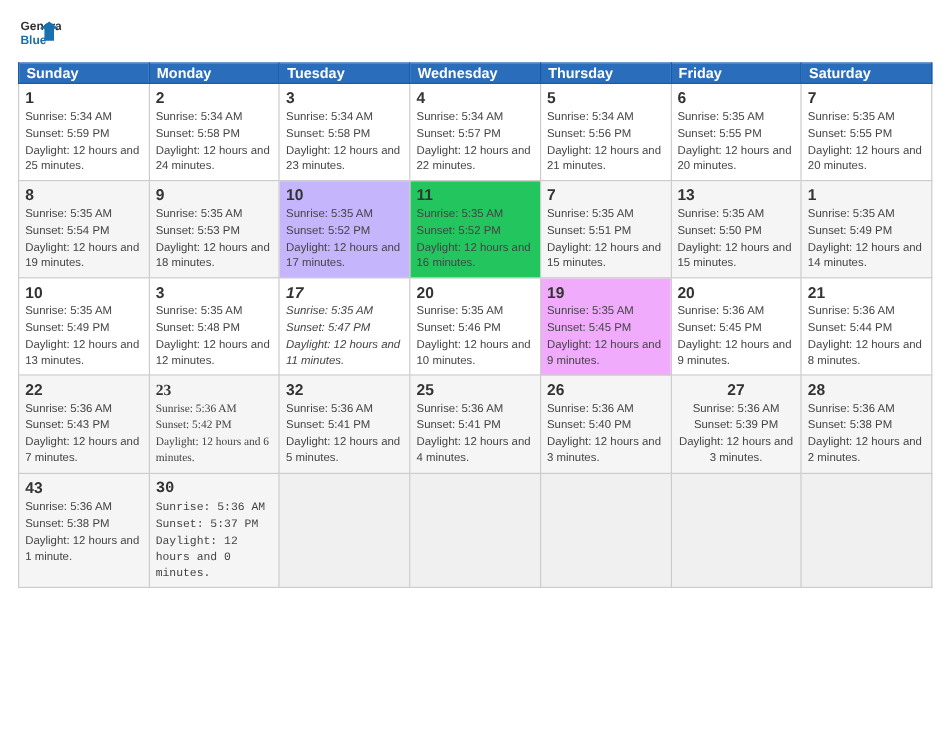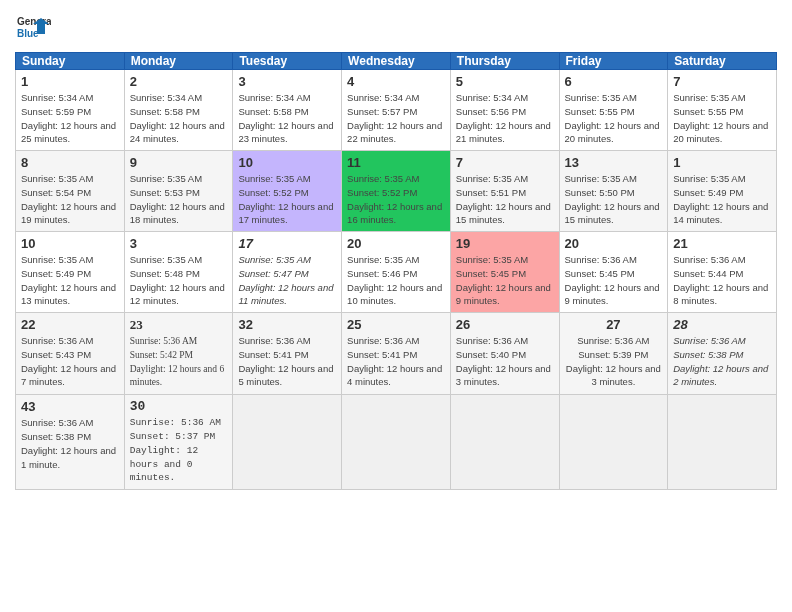--- a/index.html
+++ b/index.html
@@ -188,21 +188,21 @@
             <div class="day-info">Sunrise: 5:35 AM<br>Sunset: 5:48 PM<br>Daylight: 12 hours and 12 minutes.</div>
           </td>
           <td style="background: rgb(255, 255, 255); font-style: italic;">
             <span class="day-num">17</span>
             <div class="day-info">Sunrise: 5:35 AM<br>Sunset: 5:47 PM<br>Daylight: 12 hours and 11 minutes.</div>
           </td>
           <td style="background: rgb(255, 255, 255);">
             <span class="day-num">20</span>
             <div class="day-info">Sunrise: 5:35 AM<br>Sunset: 5:46 PM<br>Daylight: 12 hours and 10 minutes.</div>
           </td>
-          <td style="background: #fca5a5;">
+          <td style="background: #f0abfc;">
             <span class="day-num">19</span>
             <div class="day-info">Sunrise: 5:35 AM<br>Sunset: 5:45 PM<br>Daylight: 12 hours and 9 minutes.</div>
           </td>
           <td style="background: rgb(255, 255, 255); margin-left: 48px;">
             <span class="day-num">20</span>
             <div class="day-info">Sunrise: 5:36 AM<br>Sunset: 5:45 PM<br>Daylight: 12 hours and 9 minutes.</div>
           </td>
           <td style="background: rgb(255, 255, 255);">
             <span class="day-num">21</span>
             <div class="day-info">Sunrise: 5:36 AM<br>Sunset: 5:44 PM<br>Daylight: 12 hours and 8 minutes.</div>
@@ -226,21 +226,21 @@
             <div class="day-info">Sunrise: 5:36 AM<br>Sunset: 5:41 PM<br>Daylight: 12 hours and 4 minutes.</div>
           </td>
           <td style="background: rgb(245, 245, 245);">
             <span class="day-num">26</span>
             <div class="day-info">Sunrise: 5:36 AM<br>Sunset: 5:40 PM<br>Daylight: 12 hours and 3 minutes.</div>
           </td>
           <td style="background: rgb(245, 245, 245); text-align: center;">
             <span class="day-num">27</span>
             <div class="day-info">Sunrise: 5:36 AM<br>Sunset: 5:39 PM<br>Daylight: 12 hours and 3 minutes.</div>
           </td>
-          <td style="background: rgb(245, 245, 245); font-style: italic;">
+          <td style="background: rgb(245, 245, 245);">
             <span class="day-num">28</span>
             <div class="day-info">Sunrise: 5:36 AM<br>Sunset: 5:38 PM<br>Daylight: 12 hours and 2 minutes.</div>
           </td>
         </tr>
         <tr>
           <td style="background: rgb(245, 245, 245);">
             <span class="day-num">43</span>
             <div class="day-info">Sunrise: 5:36 AM<br>Sunset: 5:38 PM<br>Daylight: 12 hours and 1 minute.</div>
           </td>
           <td style="background: rgb(245, 245, 245); font-family: Liberation Mono, monospace;">

